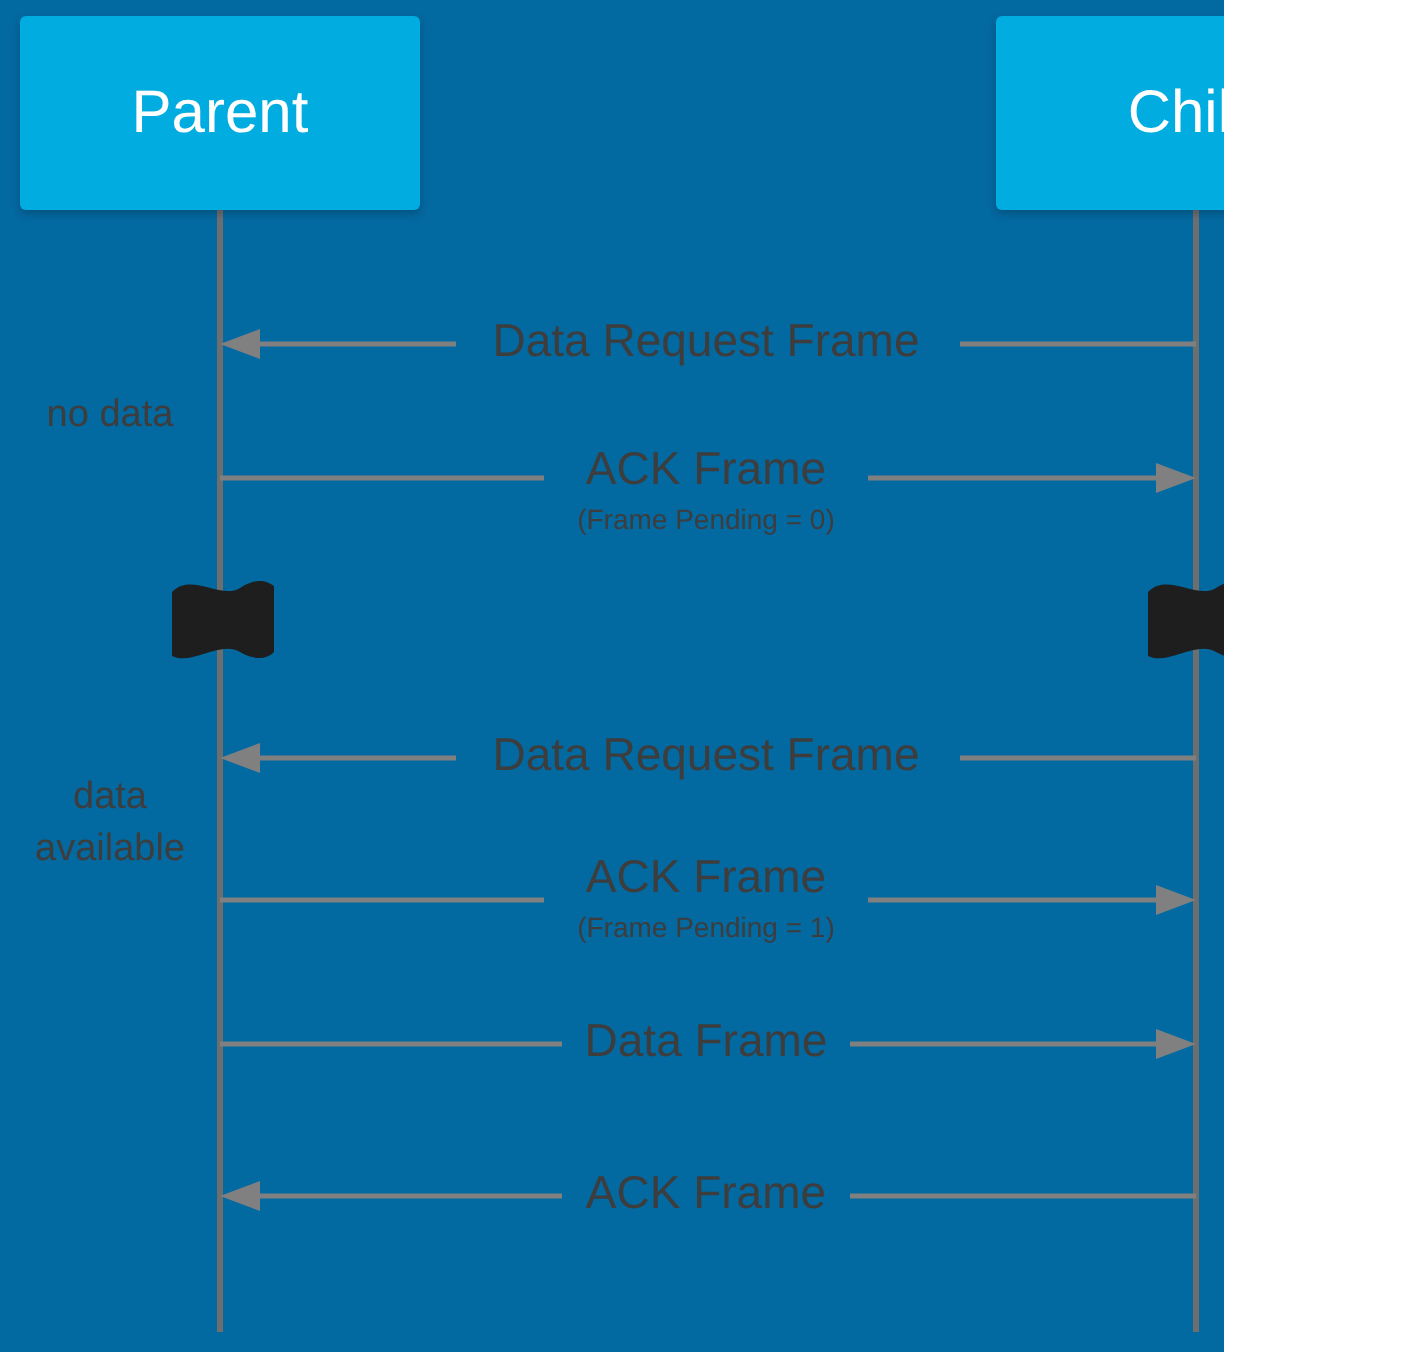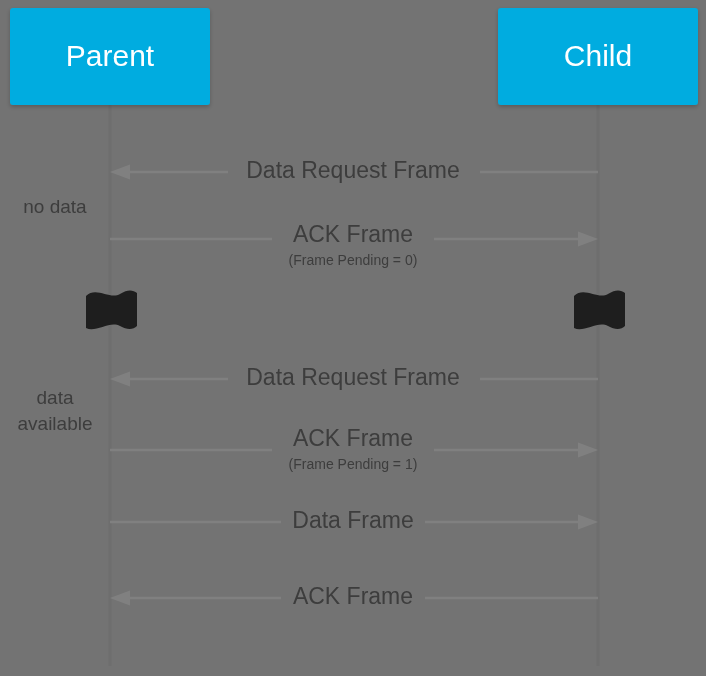--- a/index.html
+++ b/index.html
@@ -7,23 +7,23 @@
     margin: 0;
     padding: 0;
     background: #ffffff;
   }
   body {
     font-family: "Liberation Sans", sans-serif;
     -webkit-font-smoothing: antialiased;
   }
   #diagram-root {
     position: relative;
-    width: 706px;
+    width: 612px;
     height: 676px;
-    background: #737373;
+    background: #0369a1;
     overflow: hidden;
   }
   #diagram-svg {
     position: absolute;
     top: 0;
     left: 0;
     width: 706px;
     height: 676px;
     display: block;
   }

